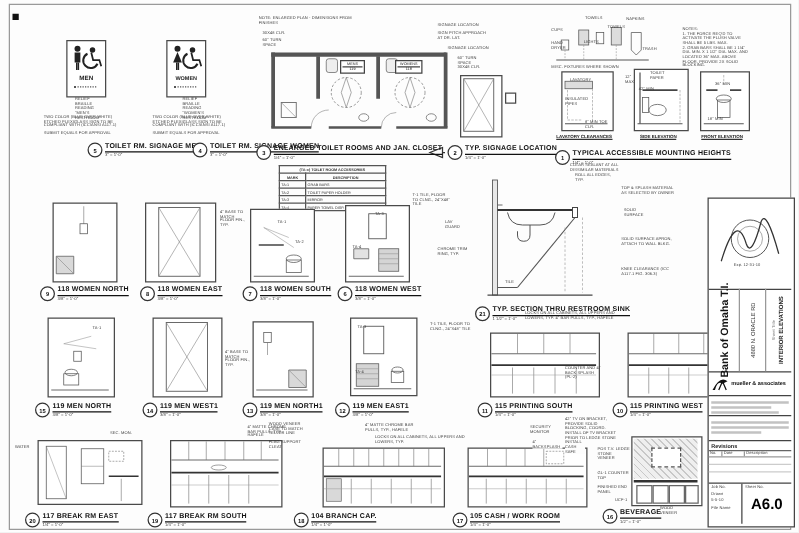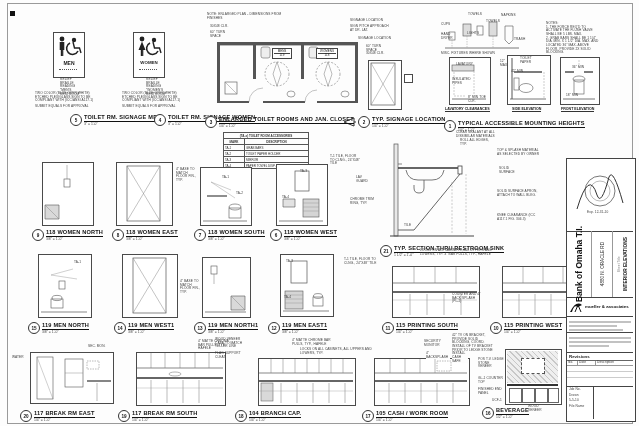--- a/index.html
+++ b/index.html
@@ -662,15 +662,19 @@
       <div style="height:5px;"></div>
     </div>
 
     <div class="a" style="left:0;top:228px;width:66px;height:32px;display:flex;">
       <div style="width:27px;border-right:1px solid #444;padding:1px 2px;box-sizing:border-box;">
         <div class="t3">Job No.</div>
         <div class="t3" style="margin-top:2px;">Drawn</div>
         <div class="t3" style="margin-top:2px;">5-5-10</div>
         <div class="t3" style="margin-top:2px;">File Name</div>
       </div>
+      <div style="flex:1;padding:1px 2px;box-sizing:border-box;">
+        <div class="t3">Sheet No.</div>
+        <div style="font-size:12px;font-weight:bold;text-align:center;margin-top:4px;color:#000;">A6.0</div>
+      </div>
     </div>
   </div>
 </div>
 
 </body></html>

